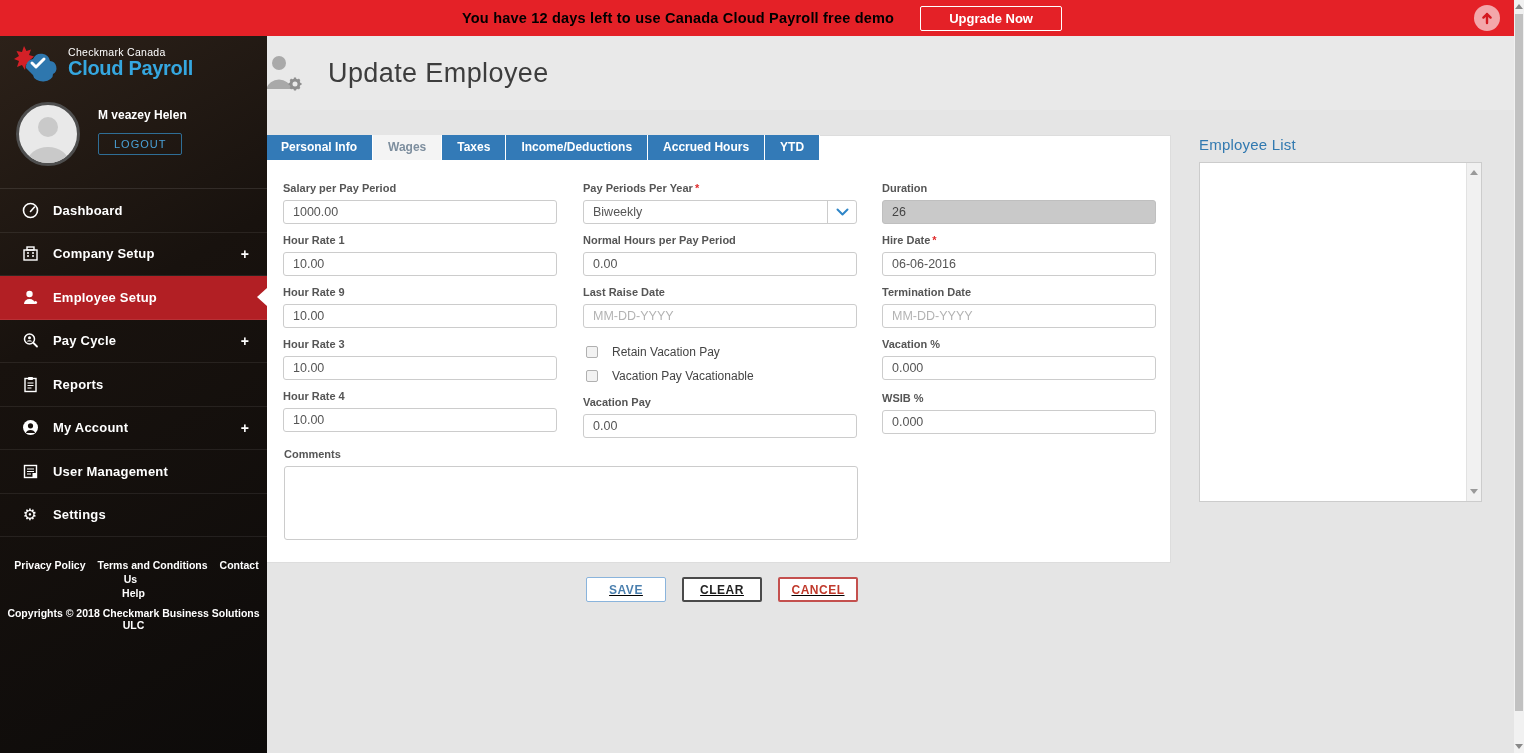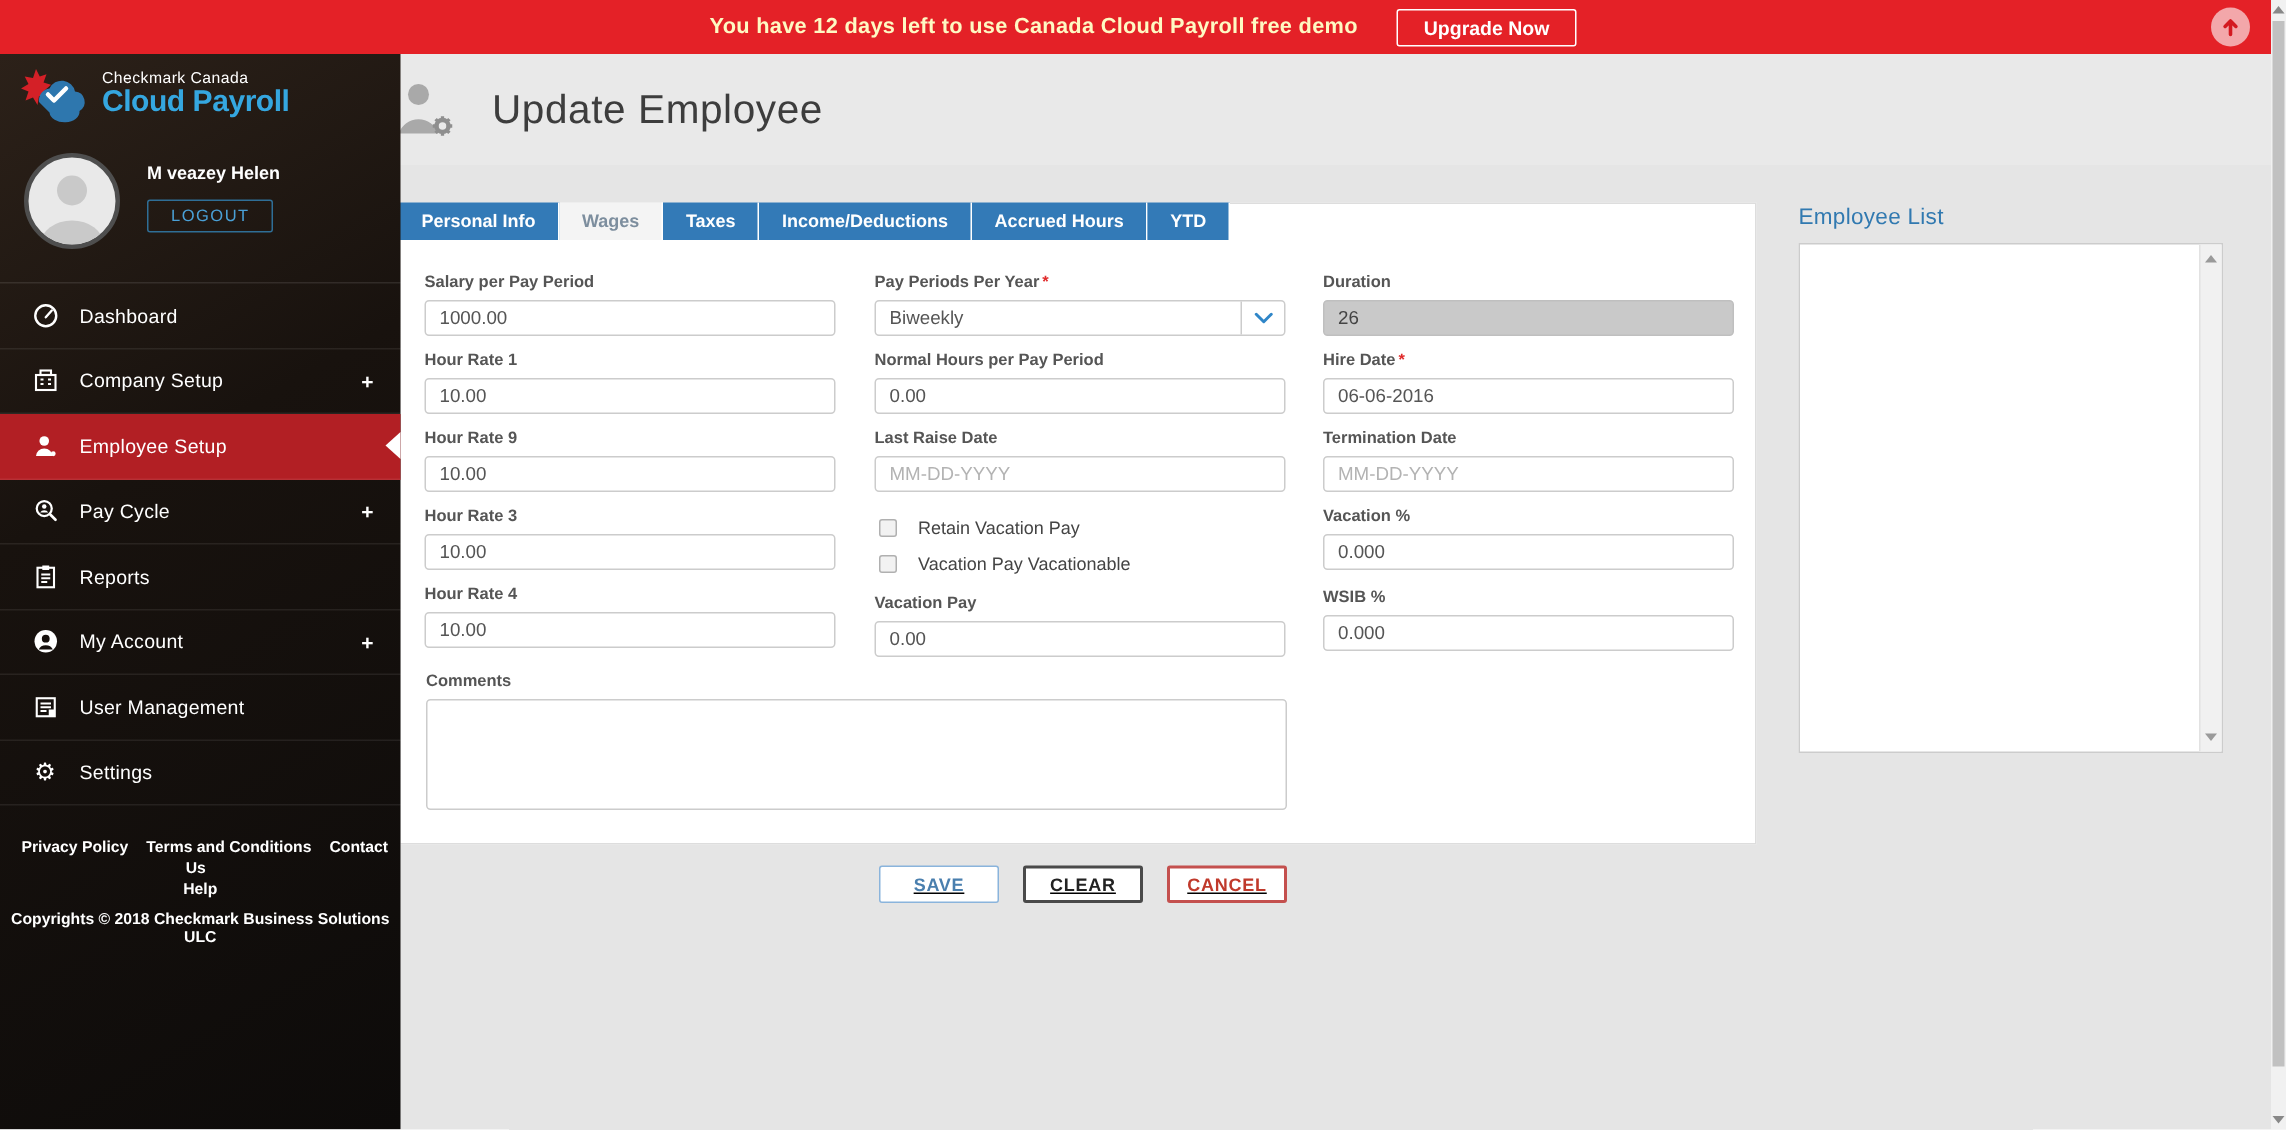--- a/index.html
+++ b/index.html
@@ -3,23 +3,23 @@
 <meta charset="utf-8">
 <style>
   * { box-sizing: border-box; margin: 0; padding: 0; }
   html,body { width:1524px; height:753px; overflow:hidden; }
   body { font-family:"Liberation Sans", sans-serif; background:#fff; }
   .app { position:relative; width:1524px; height:753px; background:#fff; overflow:hidden; }
 
   
   .banner { position:absolute; top:0; left:0; width:1524px; height:36px; background:#e42127;
             display:flex; align-items:center; justify-content:center; gap:26px; z-index:30; }
-  .banner-msg { color:#fef9c3; font-size:14.5px; font-weight:700; letter-spacing:.2px; }
+  .banner-msg { color:#000000; font-size:14.5px; font-weight:700; letter-spacing:.2px; }
   .upgrade-btn { background:transparent; border:1px solid #fff; color:#fff; font-family:inherit;
-                 font-size:13px; font-weight:700; padding:4px 17px; cursor:pointer; border-radius:2px; }
+                 font-size:13px; font-weight:700; padding:4px 28px; cursor:pointer; border-radius:2px; }
   .scroll-top { position:absolute; right:24px; top:5px; width:26px; height:26px; border-radius:50%;
                 background:#f3a7aa; display:flex; align-items:center; justify-content:center; cursor:pointer; }
 
   
   .page-scrollbar { position:absolute; right:0; top:0; width:10px; height:753px; background:#f1f1f1; z-index:40; }
   .page-scrollbar .thumb { position:absolute; left:1px; top:14px; width:8px; height:697px; background:#c1c1c1; }
   .sb-arrow { position:absolute; left:1px; width:0; height:0; border-left:4px solid transparent; border-right:4px solid transparent; }
   .sb-arrow.up { top:4px; border-bottom:5px solid #888; }
   .sb-arrow.down { bottom:4px; border-top:5px solid #888; }
 
@@ -33,21 +33,21 @@
   .user-block { display:flex; align-items:flex-start; padding:12px 12px 18px 16px; height:98px; }
   .avatar { width:64px; height:64px; border-radius:50%; border:3px solid #4e4e4e; background:#e9e9e9; overflow:hidden; flex:none; }
   .user-info { margin-left:18px; padding-top:6px; }
   .user-name { color:#fff; font-size:12px; font-weight:700; }
   .logout-btn { margin-top:11px; background:transparent; border:1px solid #2f6e96; color:#4aa0d6;
                 font-family:inherit; font-size:11px; letter-spacing:1px; padding:4px 15px; cursor:pointer; border-radius:2px; }
   .menu { border-top:1px solid rgba(255,255,255,.10); }
   .menu-item { position:relative; display:flex; align-items:center; height:43.5px; padding:0 18px 0 20px;
                border-bottom:1px solid rgba(255,255,255,.08); cursor:pointer; }
   .mi-icon { width:20px; display:flex; justify-content:center; align-items:center; color:#fff; font-size:16px; }
-  .mi-label { margin-left:13px; color:#fff; font-size:13px; font-weight:400; letter-spacing:.2px; }
+  .mi-label { margin-left:13px; color:#fff; font-size:13px; font-weight:700; letter-spacing:.2px; }
   .mi-plus { margin-left:auto; color:#fff; font-size:14px; font-weight:700; }
   .menu-item.active { background:#b21f24; }
   .menu-item.active::after { content:""; position:absolute; right:0; top:50%; transform:translateY(-50%);
                              border:9px solid transparent; border-right:10px solid #fff; border-left:none; }
   .side-footer { padding:21px 6px 0; text-align:center; color:#fff; }
   .side-links { font-size:10.5px; font-weight:700; line-height:1.35; }
   .side-links span { margin:0 6px; cursor:pointer; }
   .copyright { margin-top:6px; font-size:10.5px; font-weight:700; }
 
   

